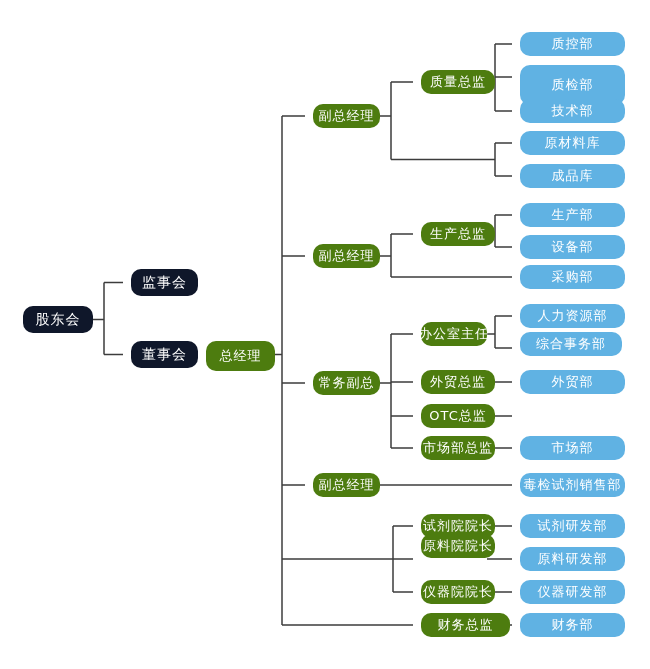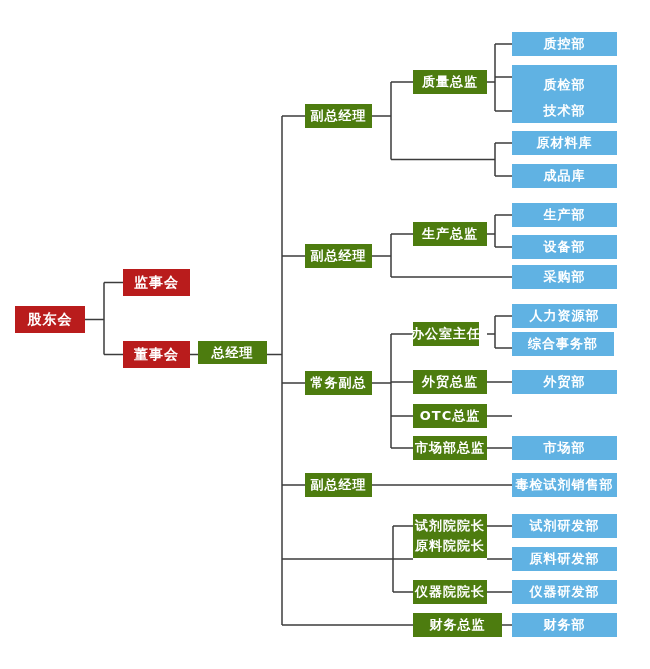--- a/index.html
+++ b/index.html
@@ -11,29 +11,30 @@
     font-family: "DejaVu Sans", "Liberation Sans", sans-serif;
     overflow: hidden;
   }
   #wires { position: absolute; left: 0; top: 0; width: 650px; height: 669px; }
   .node {
     position: absolute;
     display: flex;
     align-items: center;
     justify-content: center;
     color: #ffffff;
-    font-weight: bold;
+    font-weight: normal;
     font-size: 13px;
     letter-spacing: 1px;
-    border-radius: 0;
+    border-radius: 10px;
     box-sizing: border-box;
     white-space: nowrap;
     z-index: 2;
+    margin-left: 8px;
   }
-  .lv1 { background: #b91c1c; font-size: 14px; }
+  .lv1 { background: #0f172a; font-size: 14px; }
   .lv2 { background: #4d7c0f; }
   .lv3 { background: #60b2e3; }
 </style>
 </head>
 <body>
 
 <div id="canvas">
 
   <svg id="wires" viewBox="0 0 650 669" fill="none" stroke="#3c3c3c" stroke-width="1.5">
     <path d="M85 319.5 H104 M104 282.5 V354.5 M104 282.5 H123 M104 354.5 H123 M190 354.5 H198 M267 354.5 H282"></path>
@@ -44,21 +45,21 @@
     <path d="M372 383 H391 M391 334 V448 M391 334 H413 M391 382 H413 M391 416 H413 M391 448 H413 M487 334 H495 M495 316 V348 M495 316 H512 M495 348 H512 M487 382 H512 M487 416 H512 M487 448 H512"></path>
     <path d="M372 485 H512"></path>
     <path d="M393 526 V592 M393 526 H413 M393 559 H413 M393 592 H413 M487 526 H512 M487 559 H512 M487 592 H512"></path>
     <path d="M487 625 H512"></path>
   </svg>
 
   <div class="node lv1" style="left:15px;top:306px;width:70px;height:27px">股东会</div>
   <div class="node lv1" style="left:123px;top:269px;width:67px;height:27px">监事会</div>
   <div class="node lv1" style="left:123px;top:341px;width:67px;height:27px">董事会</div>
 
-  <div class="node lv2" style="left:198px;top:341px;width:69px;height:23px">总经理</div>
+  <div class="node lv2" style="left:198px;top:341px;width:69px;height:30px">总经理</div>
   <div class="node lv2" style="left:305px;top:104px;width:67px;height:24px">副总经理</div>
   <div class="node lv2" style="left:305px;top:244px;width:67px;height:24px">副总经理</div>
   <div class="node lv2" style="left:305px;top:371px;width:67px;height:24px">常务副总</div>
   <div class="node lv2" style="left:305px;top:473px;width:67px;height:24px">副总经理</div>
 
   <div class="node lv2" style="left:413px;top:70px;width:74px;height:24px">质量总监</div>
   <div class="node lv2" style="left:413px;top:222px;width:74px;height:24px">生产总监</div>
   <div class="node lv2" style="left:413px;top:322px;width:66px;height:24px">办公室主任</div>
   <div class="node lv2" style="left:413px;top:370px;width:74px;height:24px">外贸总监</div>
   <div class="node lv2" style="left:413px;top:404px;width:74px;height:24px">OTC总监</div>

